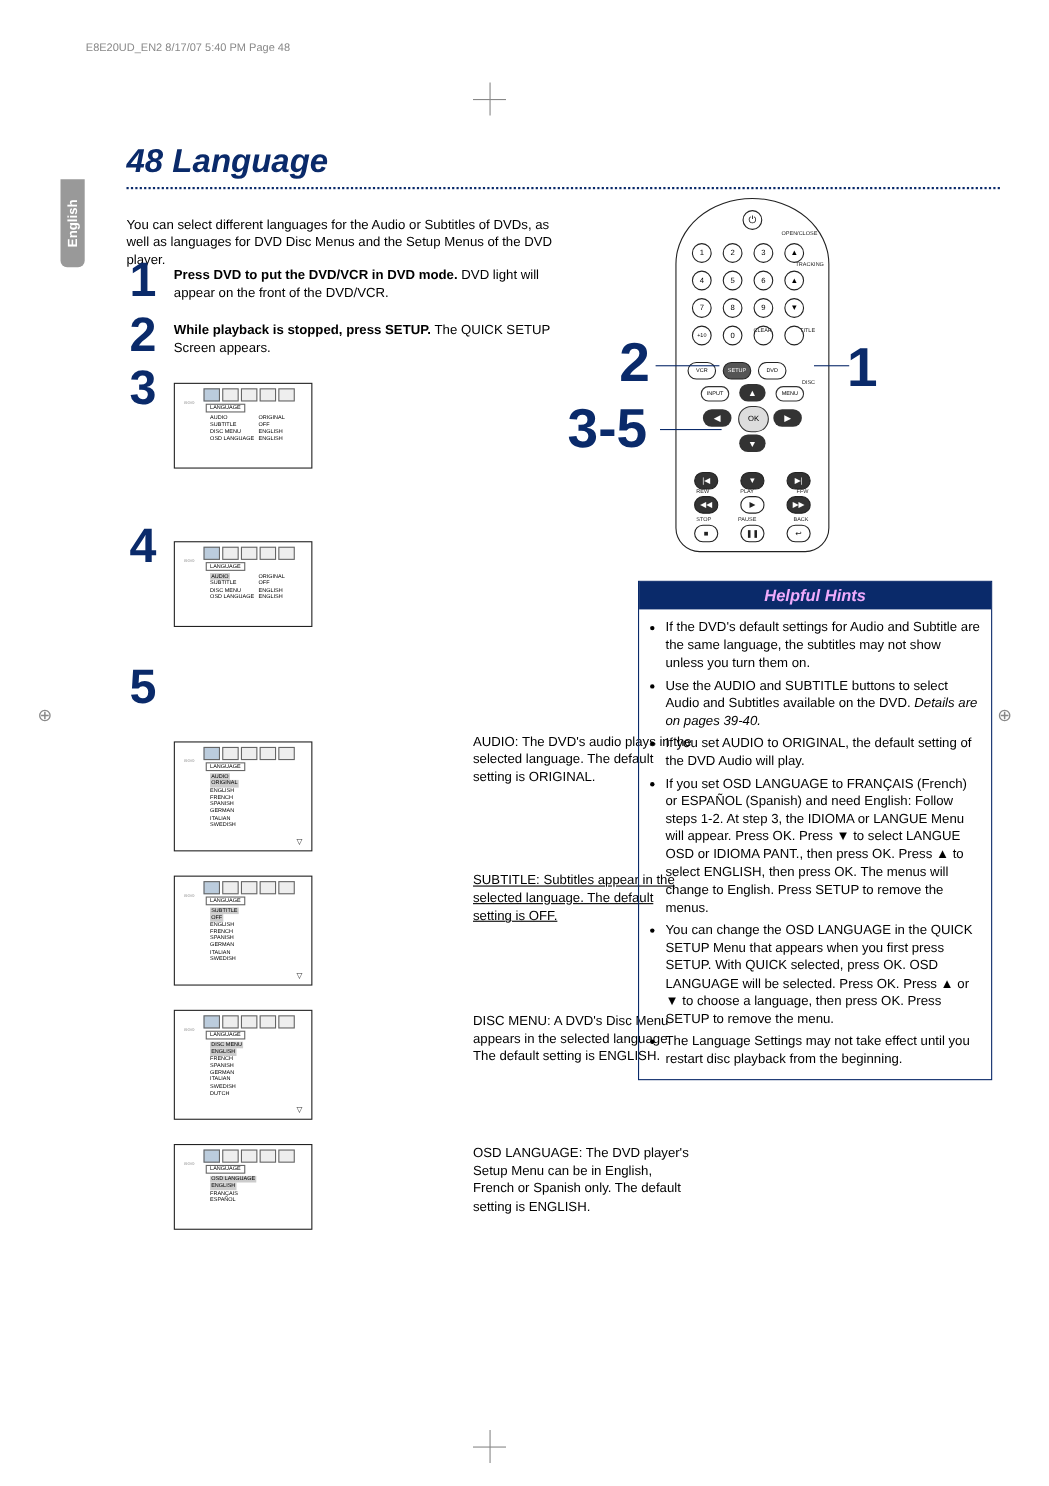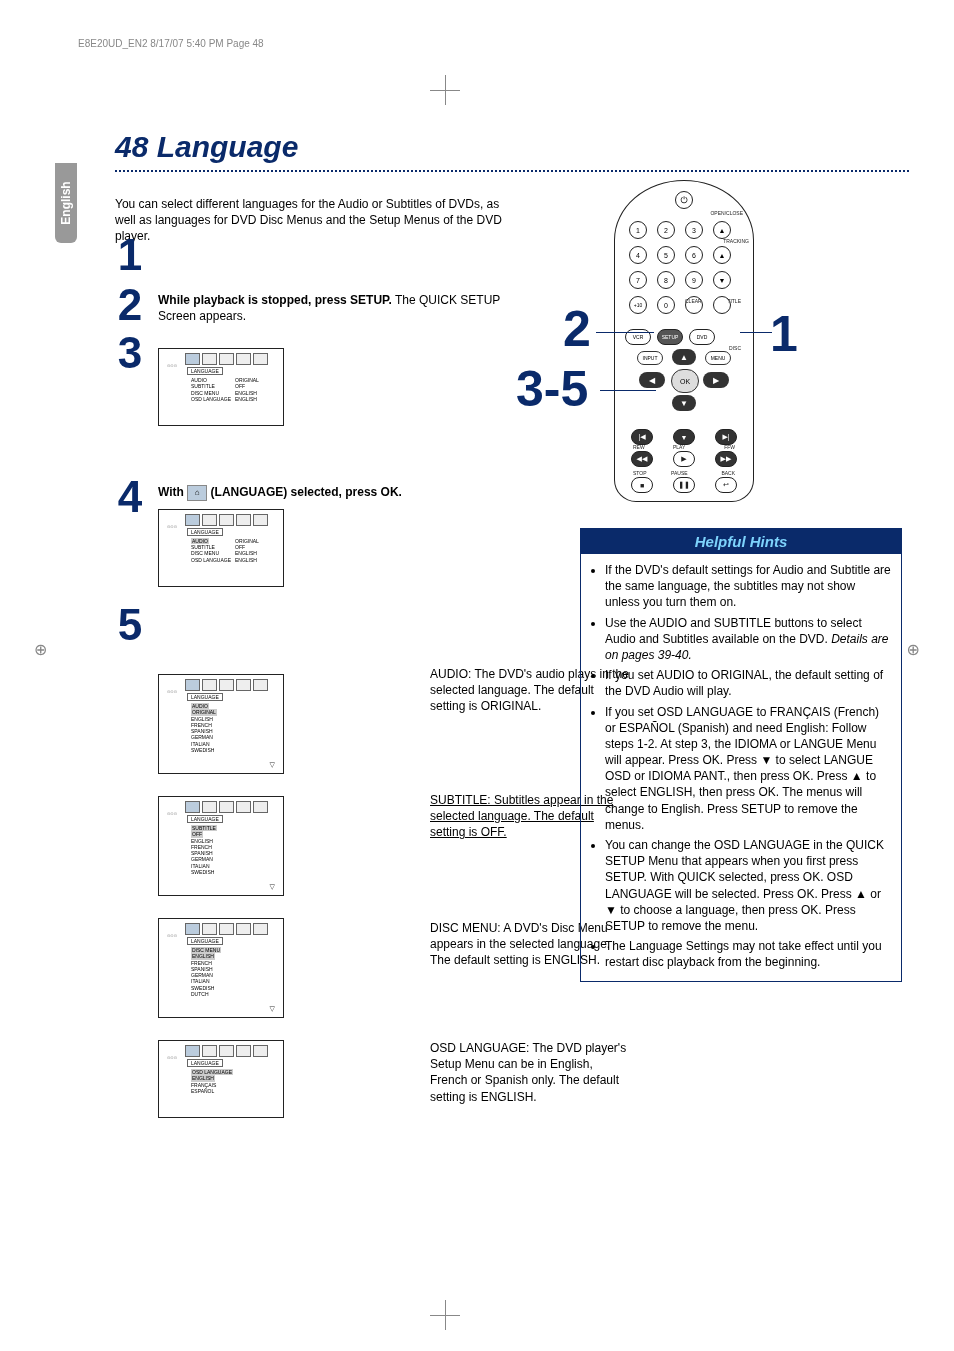--- a/index.html
+++ b/index.html
@@ -321,21 +321,21 @@
   
   .hints {
     position: absolute;
     left: 580px;
     top: 528px;
     width: 320px;
     border: 1.5px solid #0a2a6a;
   }
   .hints-title {
     background: #0a2a6a;
-    color: #7dd3fc;
+    color: #f0abfc;
     font-style: italic;
     font-weight: bold;
     text-align: center;
     padding: 4px 0;
     font-size: 15px;
   }
   .hints ul {
     margin: 8px 10px 10px 10px;
     padding-left: 14px;
     line-height: 1.35;
@@ -378,20 +378,21 @@
     <span>English</span>
   </div>
 
 <div class="page-title">48  Language</div>
 <div class="dotted"></div>
 
 <div class="intro">You can select different languages for the Audio or Subtitles of DVDs, as well as languages for DVD Disc Menus and the Setup Menus of the DVD player.</div>
 
 <div class="step step1">
   <div class="step-num">1</div>
+  <div class="step-body"><b>Press DVD to put the DVD/VCR in DVD mode.</b><span> DVD light will appear on the front of the DVD/VCR.</span></div>
 </div>
 <div class="step step2">
   <div class="step-num">2</div>
   <div class="step-body"><b>While playback is stopped, press SETUP.</b><span> The QUICK SETUP Screen appears.</span></div>
 </div>
 <div class="step step3">
   <div class="step-num">3</div>
   <div class="osd">
     <div class="left-deco">⊙⊙⊙</div>
     <div class="tabs">
@@ -417,21 +418,20 @@
         </div>
       <div>
           <span class="k">OSD LANGUAGE</span>
           <span>ENGLISH</span>
         </div>
     </div>
   </div>
 </div>
 <div class="step step4">
   <div class="step-num">4</div>
-  <div class="step-body"><b><span>With </span><span class="lang-icon">⌂</span><span> (LANGUAGE) selected, press OK.</span></b></div>
   <div class="osd">
     <div class="left-deco">⊙⊙⊙</div>
     <div class="tabs">
         <span class="active"></span>
         <span></span>
         <span></span>
         <span></span>
         <span></span>
       </div>
     <div class="label">LANGUAGE</div>

